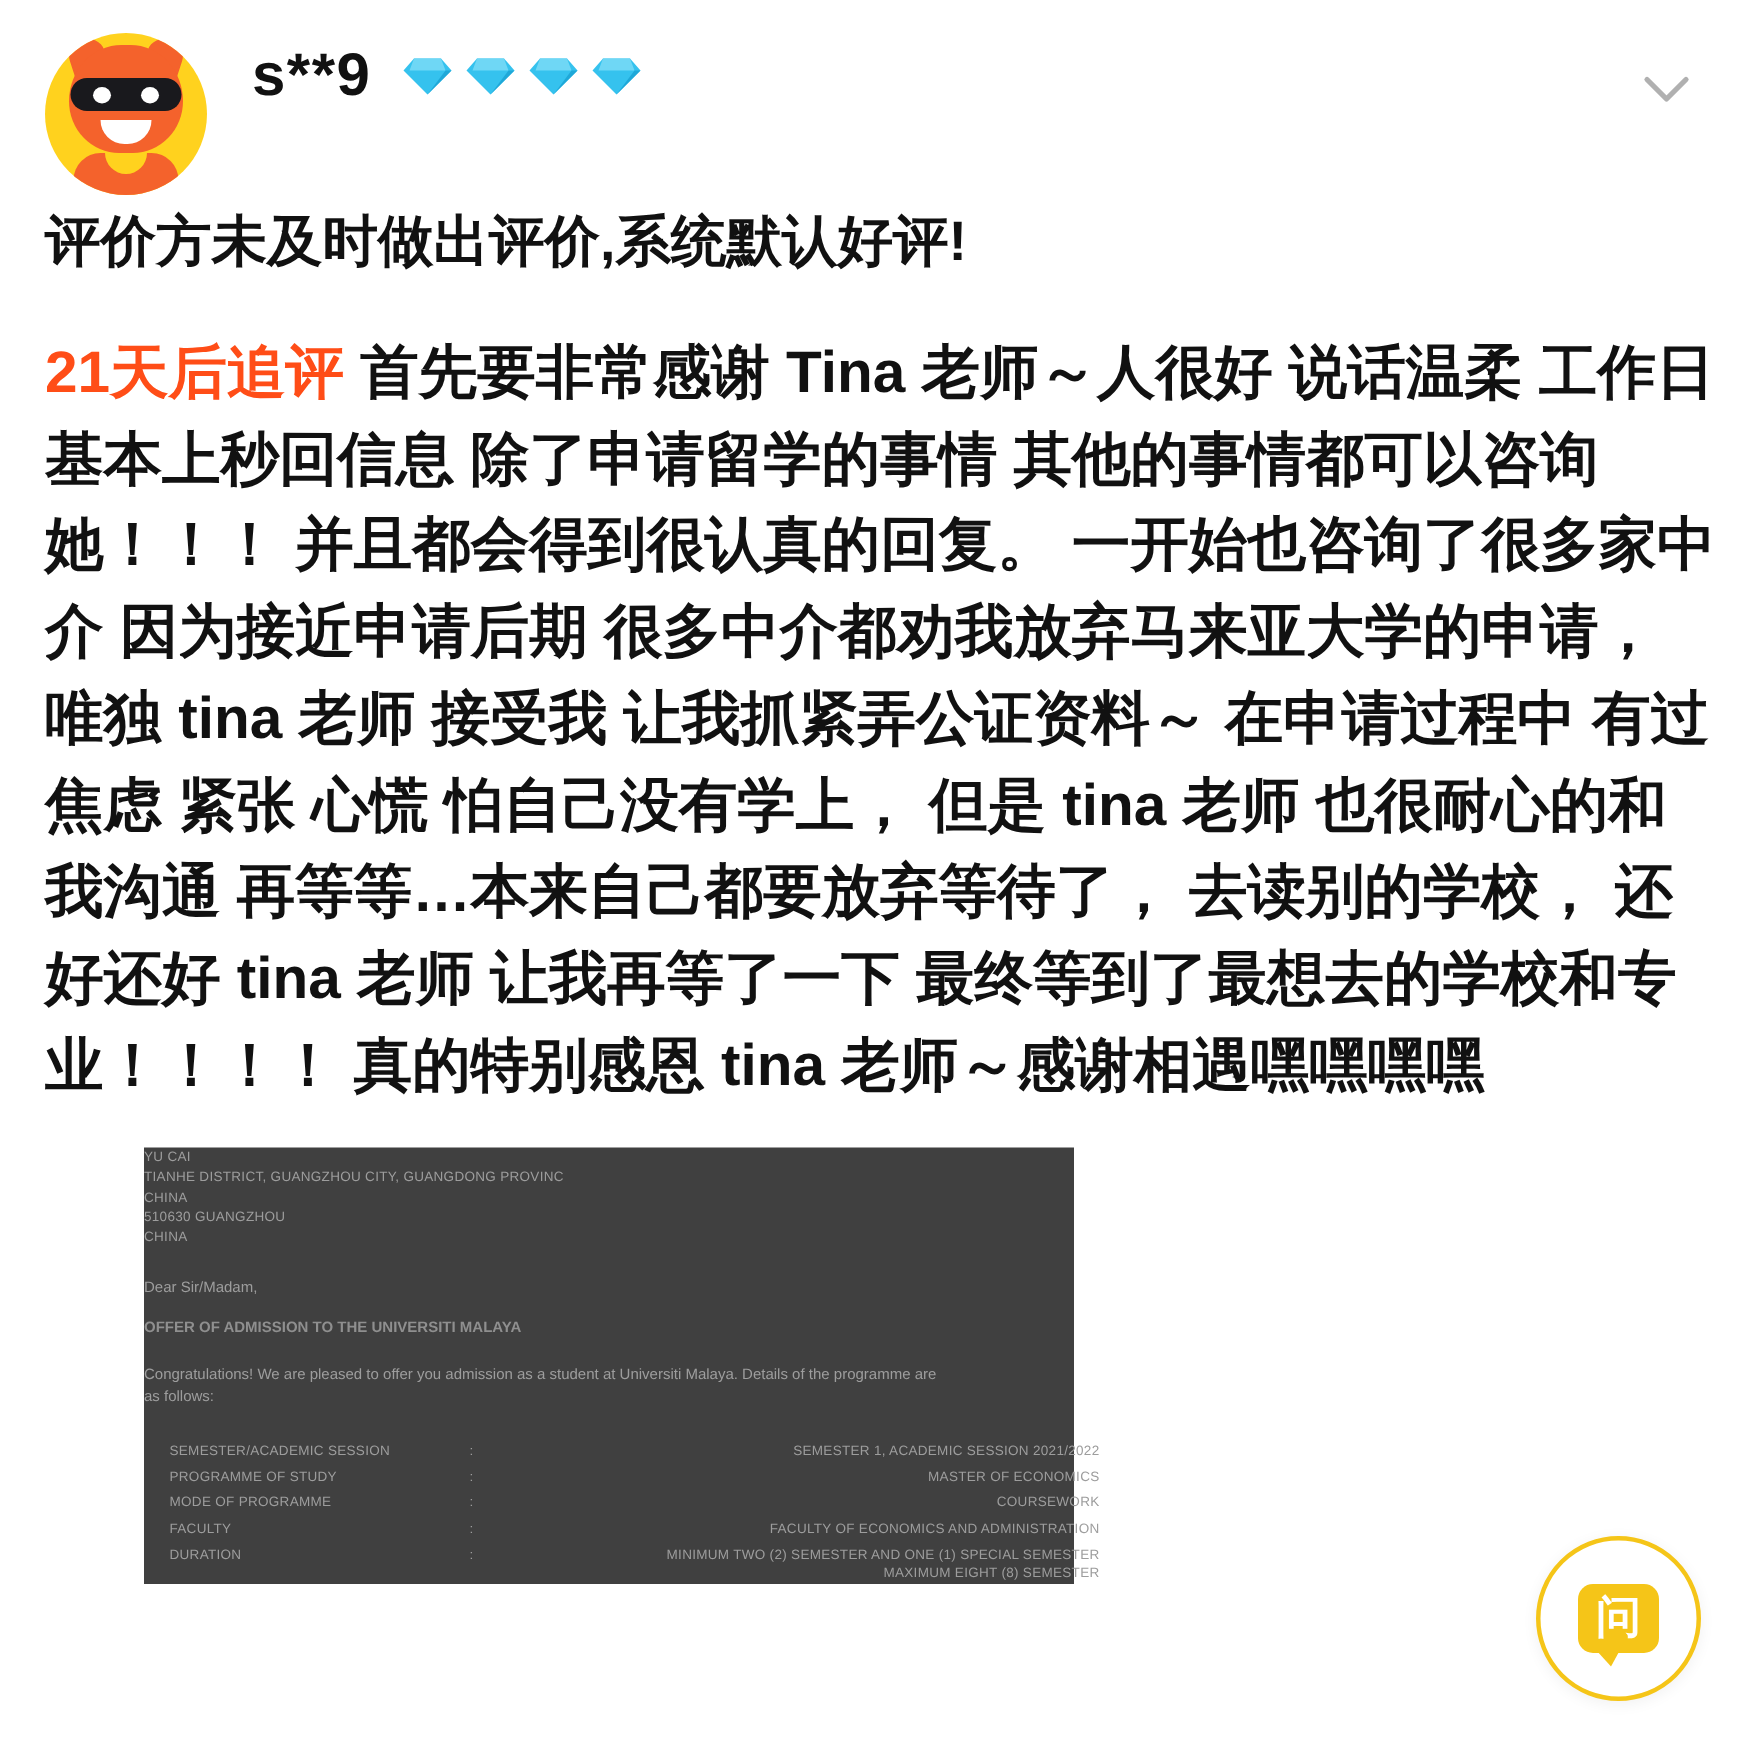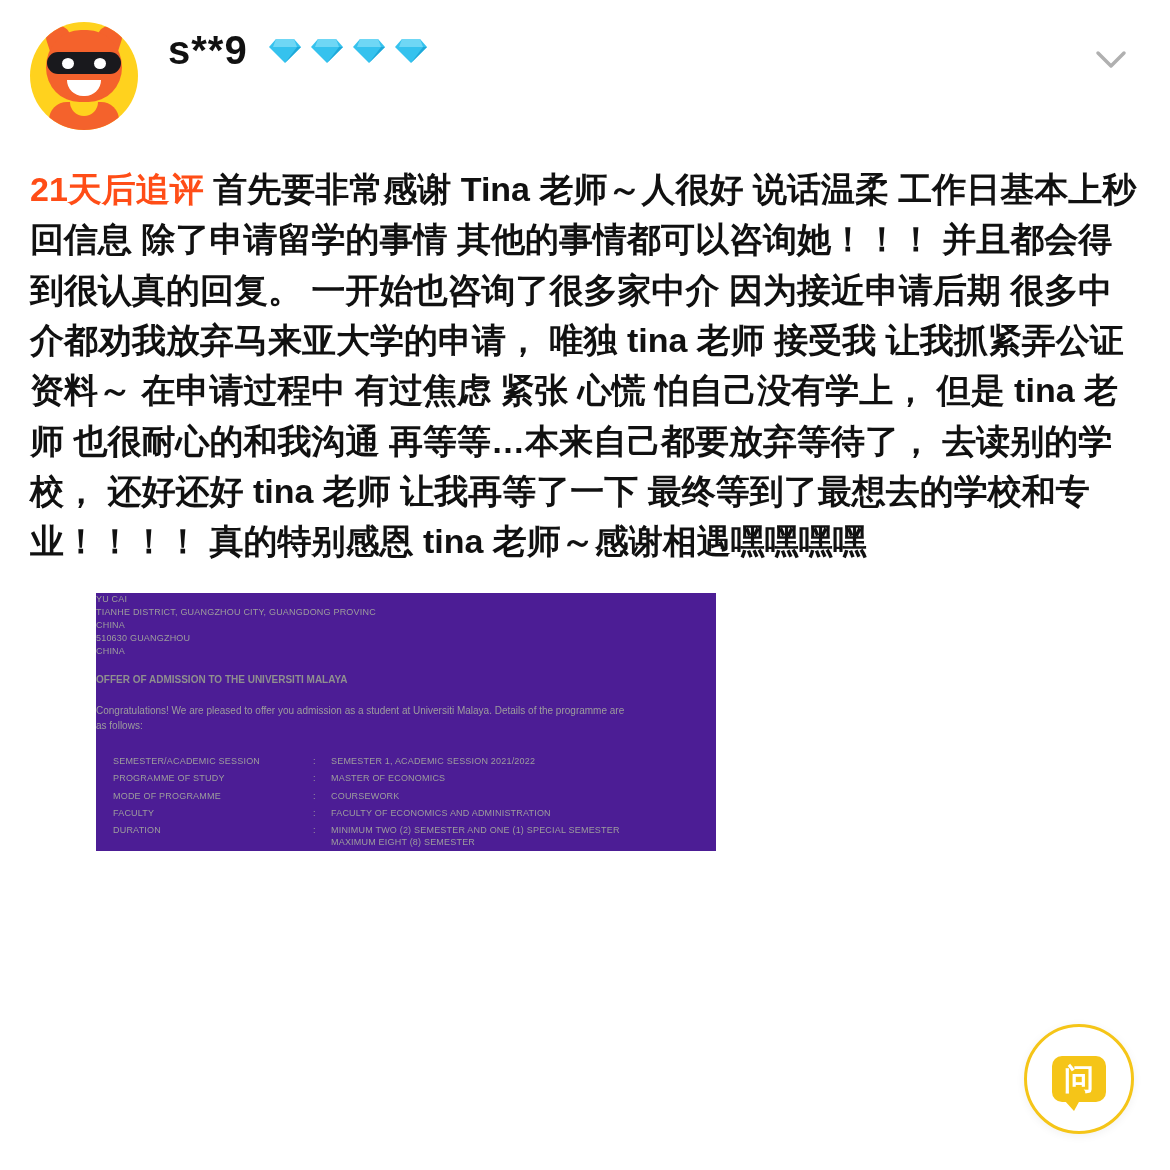--- a/index.html
+++ b/index.html
@@ -160,36 +160,36 @@
   .review-title {
     padding: 6px 26px 0 30px;
     font-size: 37px;
     font-weight: bold;
     color: #111111;
     line-height: 1.35;
   }
 
   .review-body {
     padding: 34px 26px 0 30px;
-    font-size: 34px;
+    font-size: 39px;
     font-weight: bold;
     color: #111111;
     line-height: 1.48;
     word-break: break-word;
   }
   .followup-tag {
     color: #ff4d17;
     font-weight: bold;
   }
 
   
   .attachment {
     margin: 22px 0 0 96px;
     width: 620px;
-    background: #4c1d95;
+    background: #404040;
     color: #9d9d9d;
     font-family: "Liberation Sans", sans-serif;
     position: relative;
   }
   .att-addr {
     font-size: 9px;
     line-height: 1.45;
     letter-spacing: .2px;
     margin-top: 26px;
   }
@@ -216,21 +216,21 @@
     font-size: 9px;
     margin-left: 17px;
   }
   .att-table td {
     padding: 2.5px 0;
     vertical-align: top;
     line-height: 1.35;
   }
   .att-table td.k { width: 200px; letter-spacing: .2px; }
   .att-table td.c { width: 18px; }
-  .att-table td.v { letter-spacing: .2px; }
+  .att-table td.v { letter-spacing: .2px; text-align: right; }
 
   
   .ask-fab {
     position: absolute;
     right: 36px;
     bottom: 36px;
     width: 104px;
     height: 104px;
     border-radius: 50%;
     background: #ffffff;
@@ -324,29 +324,31 @@
       </div>
     </div>
 
     <div class="chevron">
       <svg width="42" height="42" viewBox="0 0 42 42">
           <polyline points="8,15 21,28 34,15" fill="none" stroke="#b0b0b0" stroke-width="3.5" stroke-linecap="round" stroke-linejoin="round"></polyline>
         </svg>
     </div>
   </div>
 
+  <div class="review-title">评价方未及时做出评价,系统默认好评!</div>
 
   <div class="review-body"><span class="followup-tag">21天后追评</span><span> 首先要非常感谢 Tina 老师～人很好 说话温柔 工作日基本上秒回信息 除了申请留学的事情  其他的事情都可以咨询她！！！ 并且都会得到很认真的回复。 一开始也咨询了很多家中介 因为接近申请后期 很多中介都劝我放弃马来亚大学的申请， 唯独 tina 老师 接受我 让我抓紧弄公证资料～ 在申请过程中 有过焦虑 紧张 心慌 怕自己没有学上， 但是 tina 老师 也很耐心的和我沟通 再等等…本来自己都要放弃等待了， 去读别的学校， 还好还好 tina 老师 让我再等了一下 最终等到了最想去的学校和专业！！！！ 真的特别感恩 tina 老师～感谢相遇嘿嘿嘿嘿</span></div>
 
   <div class="attachment">
     <div class="att-addr" style="white-space:pre-line;">YU CAI
 TIANHE DISTRICT, GUANGZHOU CITY, GUANGDONG PROVINC
 CHINA
 510630 GUANGZHOU
 CHINA</div>
+    <div class="att-greet">Dear Sir/Madam,</div>
     <div class="att-offer">OFFER OF ADMISSION TO THE UNIVERSITI MALAYA</div>
     <div class="att-congrats">Congratulations! We are pleased to offer you admission as a student at Universiti Malaya. Details of the programme are as follows:</div>
     <table class="att-table">
       <tbody>
           <tr>
         <td class="k">SEMESTER/ACADEMIC SESSION</td>
         <td class="c">:</td>
         <td class="v">SEMESTER 1, ACADEMIC SESSION 2021/2022</td>
       </tr>
       <tr>

